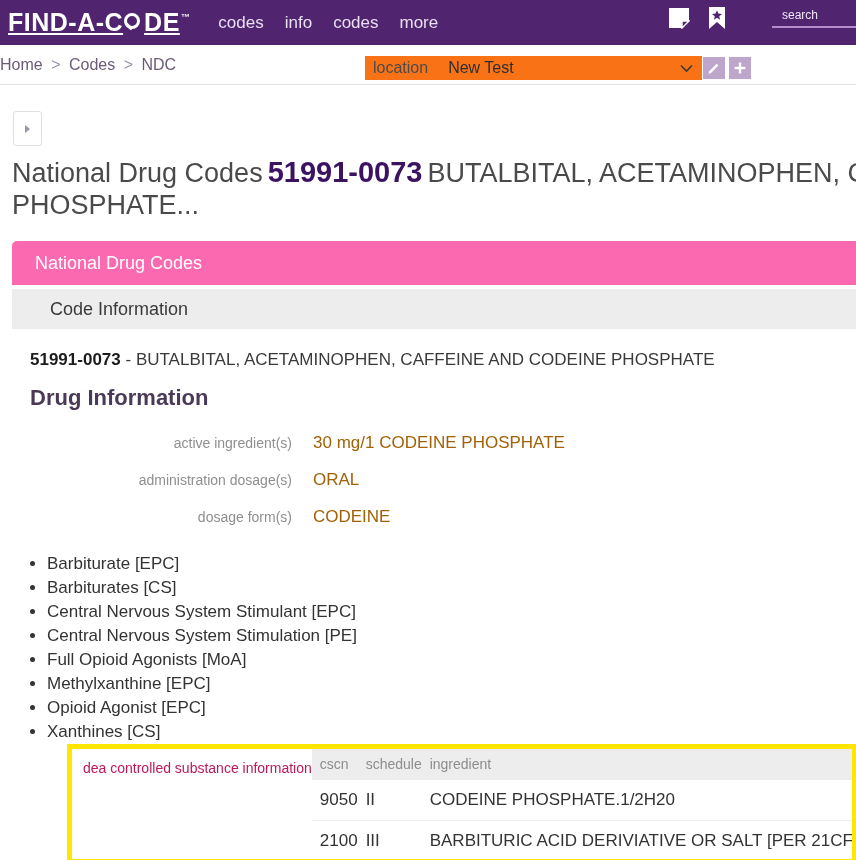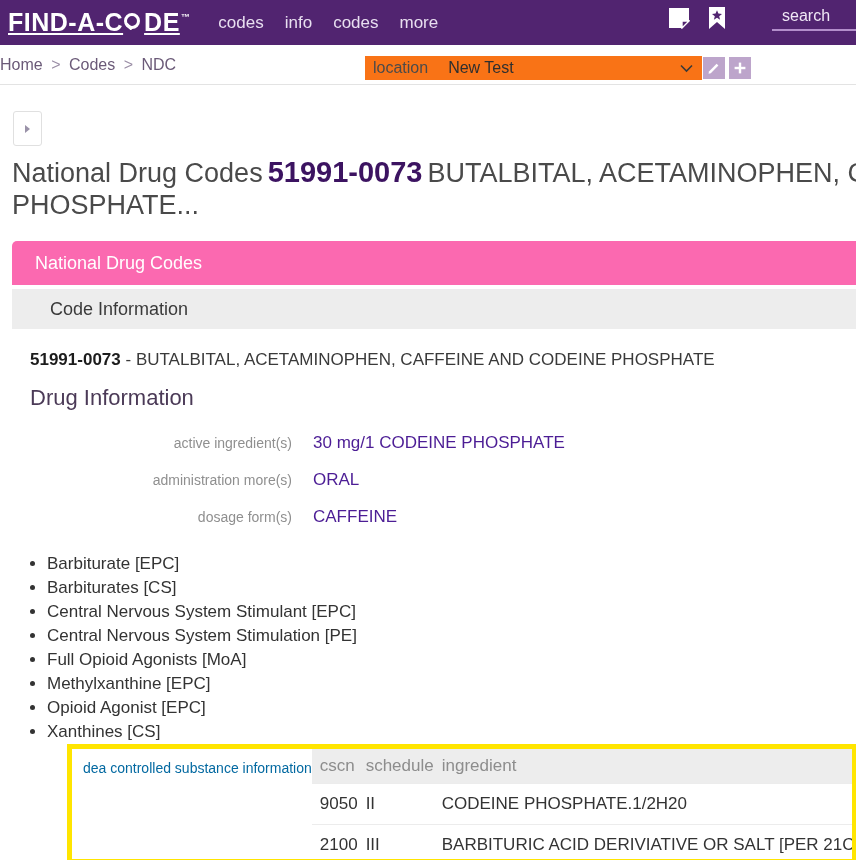--- a/index.html
+++ b/index.html
@@ -78,21 +78,21 @@
   }
   .icon-note, .icon-bookmark { cursor: pointer; }
   .search-wrap {
     position: absolute;
     left: 768px;
     top: 5px;
     width: 90px;
   }
   .search-box {
     color: #f0e8f6;
-    font-size: 16px;
+    font-size: 12px;
     padding: 2px 0 4px 14px;
     border: none;
     background: transparent;
     outline: none;
     width: 88px;
     font-family: "Liberation Sans", sans-serif;
   }
   .search-box::placeholder { color: #f0e8f6; opacity: 1; }
   .search-underline {
     height: 2px;
@@ -244,21 +244,21 @@
     font-size: 17px;
     color: #3a3a3a;
     white-space: nowrap;
   }
   .codeline b { color: #1c1c1c; font-weight: bold; }
 
   .section-head {
     position: absolute;
     left: 30px; top: 385px;
     font-size: 22px;
-    font-weight: 400;
+    font-weight: 700;
     color: #4b3a57;
   }
 
   
   .fields {
     position: absolute;
     left: 0; top: 433px;
     width: 856px;
   }
   .frow {
@@ -271,21 +271,21 @@
     font-size: 14px;
     color: #8f8f8f;
     padding-right: 0;
     padding-top: 2px;
     flex: 0 0 292px;
     padding-left: 44px;
   }
   .fvalue {
     margin-left: 21px;
     font-size: 17px;
-    color: #4c1d95;
+    color: #a16207;
     white-space: nowrap;
   }
   ul.plist {
     margin: 8px;
     padding: 0 0 0 39px;
     list-style: disc;
   }
   ul.plist li {
     font-size: 17px;
     color: #333333;
@@ -300,33 +300,33 @@
     width: 790px;
     border: 5px solid #ffe500;
     background: #ffffff;
     height: 120px;
     overflow: hidden;
     display: flex;
   }
   .dea-label {
     flex: 0 0 225px;
     font-size: 14px;
-    color: #0369a1;
+    color: #be185d;
     padding: 11px 0 2px 11px;
     white-space: nowrap;
   }
   .dea-table {
     flex: 1;
     border-collapse: collapse;
     table-layout: fixed;
   }
   .dea-table th {
     background: #ededed;
     color: #8d8d8d;
-    font-size: 17px;
+    font-size: 14px;
     font-weight: normal;
     text-align: left;
     padding: 7px 0 7px 8px;
   }
   .dea-table td {
     font-size: 17px;
     color: #333333;
     padding: 10px 0 10px 8px;
     border-top: 1px solid #ececec;
     white-space: nowrap;
@@ -434,26 +434,26 @@
 </div>
 
 <div class="section-head">Drug Information</div>
 
 <div class="fields">
   <div class="frow">
     <div class="flabel">active ingredient(s)</div>
     <div class="fvalue">30 mg/1 CODEINE PHOSPHATE</div>
   </div>
   <div class="frow">
-    <div class="flabel">administration more(s)</div>
+    <div class="flabel">administration dosage(s)</div>
     <div class="fvalue">ORAL</div>
   </div>
   <div class="frow">
     <div class="flabel">dosage form(s)</div>
-    <div class="fvalue">CAFFEINE</div>
+    <div class="fvalue">CODEINE</div>
   </div>
   <div class="frow">
     <ul class="plist">
       <li>Barbiturate [EPC]</li>
       <li>Barbiturates [CS]</li>
       <li>Central Nervous System Stimulant [EPC]</li>
       <li>Central Nervous System Stimulation [PE]</li>
       <li>Full Opioid Agonists [MoA]</li>
       <li>Methylxanthine [EPC]</li>
       <li>Opioid Agonist [EPC]</li>

